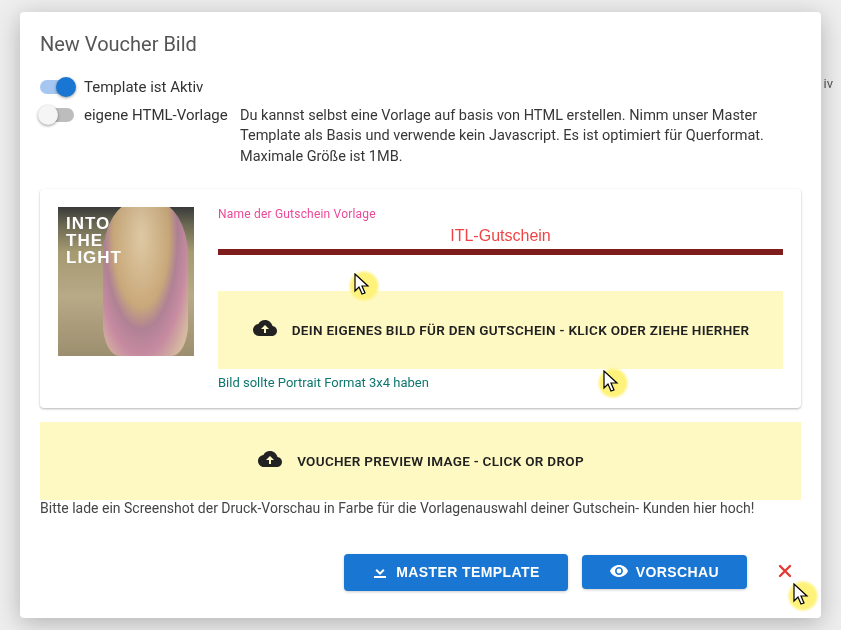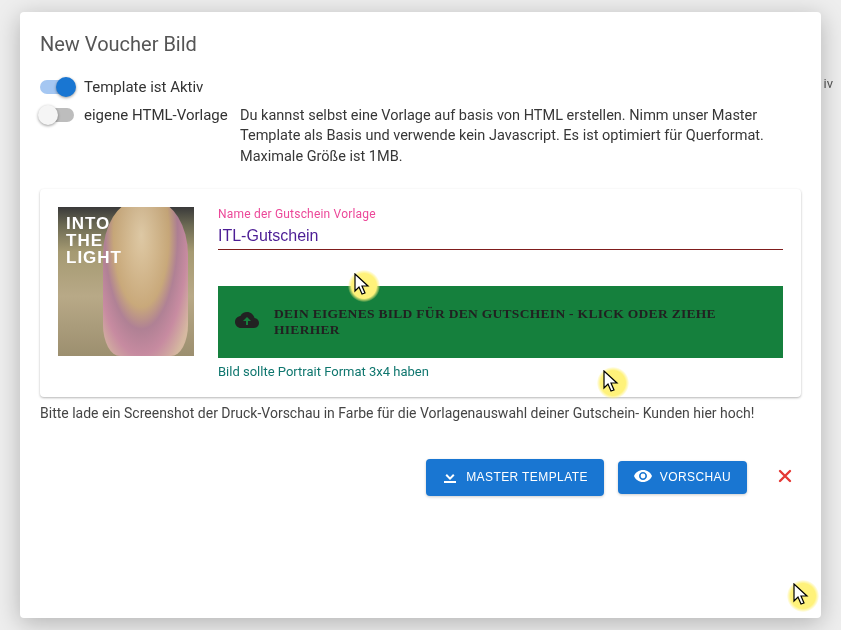--- a/index.html
+++ b/index.html
@@ -113,74 +113,73 @@
   }
   .form-col { flex: 1; }
   .field-label {
     font-size: 12px;
     color: #ec4899;
     letter-spacing: 0.2px;
   }
   .text-input {
     width: 100%;
     border: none;
-    border-bottom: 1px solid #7f1d1d;
+    border-bottom: 6px solid #7f1d1d;
     font-size: 16px;
     padding: 4px 0 4px 0;
     outline: none;
-    color: #4c1d95;
+    color: #ef4444;
     background: transparent;
     margin-top: 2px;
     margin-bottom: 36px;
+    text-align: center;
   }
   .upload-box {
-    background: #15803d;
-    padding: 20px 16px;
+    background: #fef9c3;
+    padding: 28px 16px;
     display: flex;
     align-items: center;
     justify-content: center;
     gap: 14px;
     color: #212121;
     cursor: pointer;
-    font-family: Liberation Serif, serif;
   }
   .upload-box.full {
     margin-top: 14px;
   }
   .upload-text {
     font-size: 13.5px;
     font-weight: 600;
     letter-spacing: 0.3px;
   }
   .hint {
     font-size: 13px;
     color: #0f766e;
     margin-top: 6px;
   }
   .hint-full {
     font-size: 14px;
     color: #454545;
-    margin-top: 8px;
   }
   .footer {
     display: flex;
     justify-content: flex-end;
     align-items: center;
     gap: 14px;
     margin-top: 38px;
     padding-right: 4px;
   }
   .btn {
     background: #1976d2;
     color: #fff;
     border: none;
     border-radius: 4px;
-    padding: 9px 16px;
-    font-size: 12px;
-    font-weight: 400;
+    padding: 9px 28px;
+    font-size: 14px;
+    font-weight: 700;
     letter-spacing: 0.4px;
     display: inline-flex;
     align-items: center;
     gap: 8px;
     cursor: pointer;
     box-shadow: 0 1px 3px rgba(0,0,0,0.2);
   }
   .close-btn {
     width: 24px; height: 24px;
     display: inline-flex;
@@ -257,20 +256,28 @@
                 <path d="M20.5 7.1C19.8 3.6 16.7 1 13 1 10.1 1 7.6 2.6 6.4 5 3.3 5.3 1 7.9 1 11c0 3.3 2.7 6 6 6h13c2.8 0 5-2.2 5-5 0-2.6-2-4.7-4.5-4.9zM14 10v4h-2v-4H9l4-4 4 4h-3z"></path>
               </svg>
           </span>
           <span class="upload-text">DEIN EIGENES BILD FÜR DEN GUTSCHEIN - KLICK ODER ZIEHE HIERHER</span>
         </div>
         <div class="hint">Bild sollte Portrait Format 3x4 haben</div>
       </div>
     </div>
   </div>
 
+  <div class="upload-box full">
+    <span>
+      <svg width="26" height="18" viewBox="0 0 26 18" fill="#222">
+          <path d="M20.5 7.1C19.8 3.6 16.7 1 13 1 10.1 1 7.6 2.6 6.4 5 3.3 5.3 1 7.9 1 11c0 3.3 2.7 6 6 6h13c2.8 0 5-2.2 5-5 0-2.6-2-4.7-4.5-4.9zM14 10v4h-2v-4H9l4-4 4 4h-3z"></path>
+        </svg>
+    </span>
+    <span class="upload-text">VOUCHER PREVIEW IMAGE - CLICK OR DROP</span>
+  </div>
   <div class="hint-full">Bitte lade ein Screenshot der Druck-Vorschau in Farbe für die Vorlagenauswahl deiner Gutschein- Kunden hier hoch!</div>
 
   <div class="footer">
     <button class="btn">
       <span>
         <svg width="16" height="16" viewBox="0 0 16 16" fill="#fff">
             <path d="M8 1v8.2L4.9 6.1 3.5 7.5 8 12l4.5-4.5-1.4-1.4L8 9.2V1H8zM2 13h12v2H2z"></path>
           </svg>
       </span>
       <span>MASTER TEMPLATE</span>

